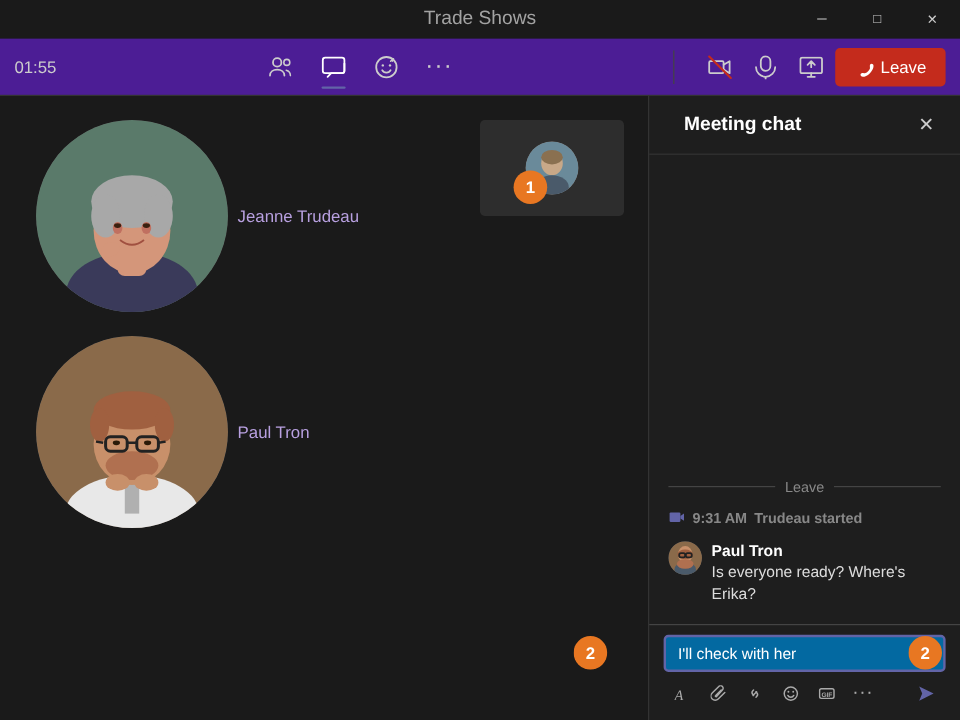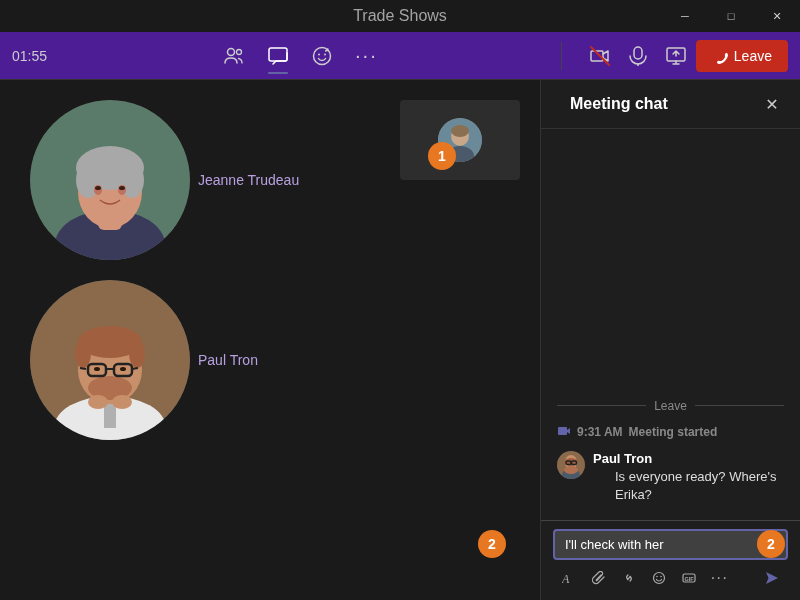--- a/index.html
+++ b/index.html
@@ -317,31 +317,30 @@
       font-size: 13px;
       font-weight: 600;
       color: #fff;
       margin-bottom: 2px;
     }
 
     .msg-text {
       font-size: 13px;
       color: #ddd;
       line-height: 1.4;
-      margin-left: 22px;
     }
 
     
     .chat-input-area {
       border-top: 1px solid #444;
       padding: 8px 12px 4px;
     }
 
     .chat-input-wrapper {
-      background: #404040;
+      background: #0369a1;
       border-radius: 4px;
       border: 2px solid #6264a7;
       padding: 6px 10px;
       display: flex;
       align-items: center;
       position: relative;
     }
 
     .chat-input {
       flex: 1;
@@ -579,21 +578,21 @@
       <div class="date-divider">
         <span>Leave</span>
       </div>
 
       <div class="system-message">
         <svg width="14" height="14" viewBox="0 0 14 14" fill="none">
           <rect x="1" y="2" width="9" height="8" rx="1" fill="#6264a7"></rect>
           <path d="M10 5l3-2v6l-3-2" fill="#6264a7"></path>
         </svg>
         <span>9:31 AM</span>
-        <span>Meeting started</span>
+        <span>Trudeau started</span>
       </div>
 
       <div class="chat-message">
         <div class="msg-avatar">
           <svg width="28" height="28" viewBox="0 0 28 28" xmlns="http://www.w3.org/2000/svg">
             <circle cx="14" cy="14" r="14" fill="#8a6a4a"></circle>
             <ellipse cx="14" cy="11" rx="6" ry="7" fill="#c8906a"></ellipse>
             <ellipse cx="14" cy="11" rx="6.5" ry="4" fill="#a06040"></ellipse>
             <ellipse cx="14" cy="24" rx="9" ry="7" fill="#4a5a6a"></ellipse>
             <ellipse cx="14" cy="19" rx="7" ry="4" fill="#b07050"></ellipse>

